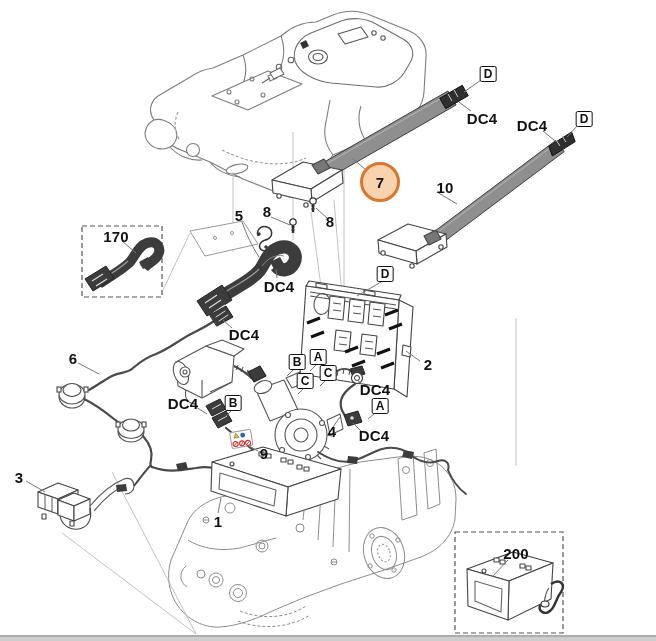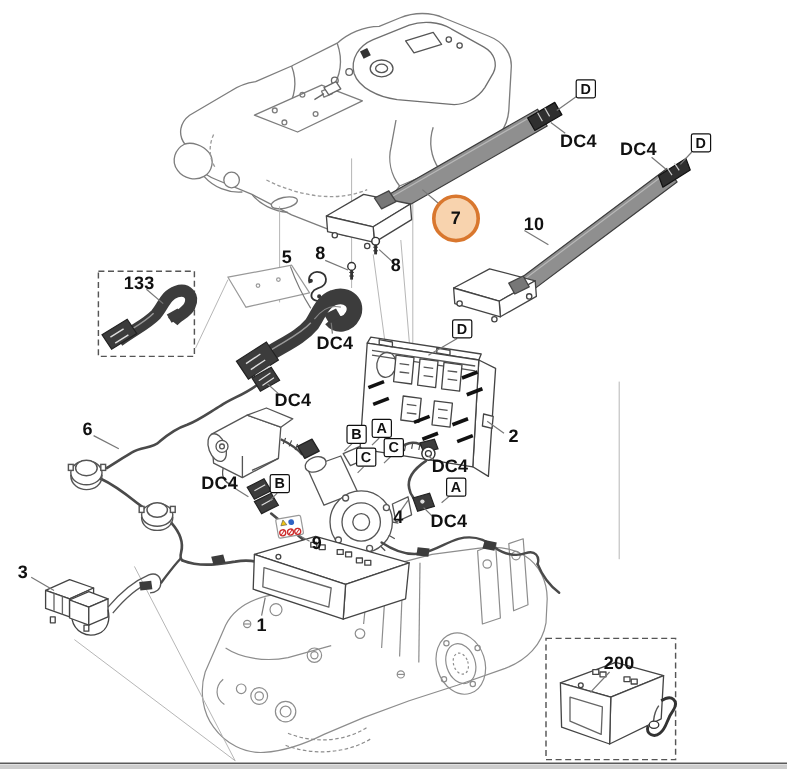--- a/index.html
+++ b/index.html
@@ -373,21 +373,21 @@
     <path d="M218,513 L221,498"></path>
     <path d="M508,560 L492,577"></path>
     <path d="M294,369 L287,376"></path>
     <path d="M316,365 L310,371"></path>
     <path d="M303,389 L298,394"></path>
     <path d="M326,380 L320,386"></path>
   </g>
 </svg>
 
 <div class="label-layer">
-      <div class="lbl num" style="left: 116px; top: 236px;">133</div>
+      <div class="lbl num" style="left: 116px; top: 236px;">170</div>
       <div class="lbl num hl" style="left: 380px; top: 182px;">7</div>
       <div class="lbl num" style="left: 445px; top: 187px;">10</div>
       <div class="lbl num" style="left: 239px; top: 215px;">5</div>
       <div class="lbl num" style="left: 267px; top: 211px;">8</div>
       <div class="lbl num" style="left: 330px; top: 221px;">8</div>
       <div class="lbl num" style="left: 428px; top: 364px;">2</div>
       <div class="lbl num" style="left: 73px; top: 358px;">6</div>
       <div class="lbl num" style="left: 332px; top: 431px;">4</div>
       <div class="lbl num" style="left: 264px; top: 453px;">9</div>
       <div class="lbl num" style="left: 19px; top: 477px;">3</div>

